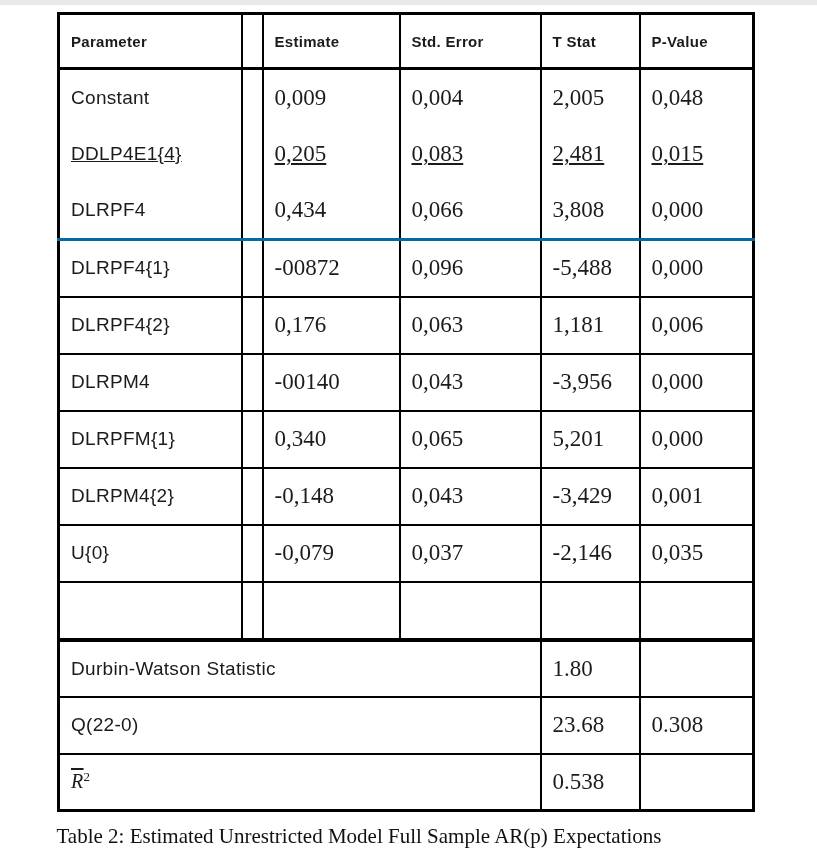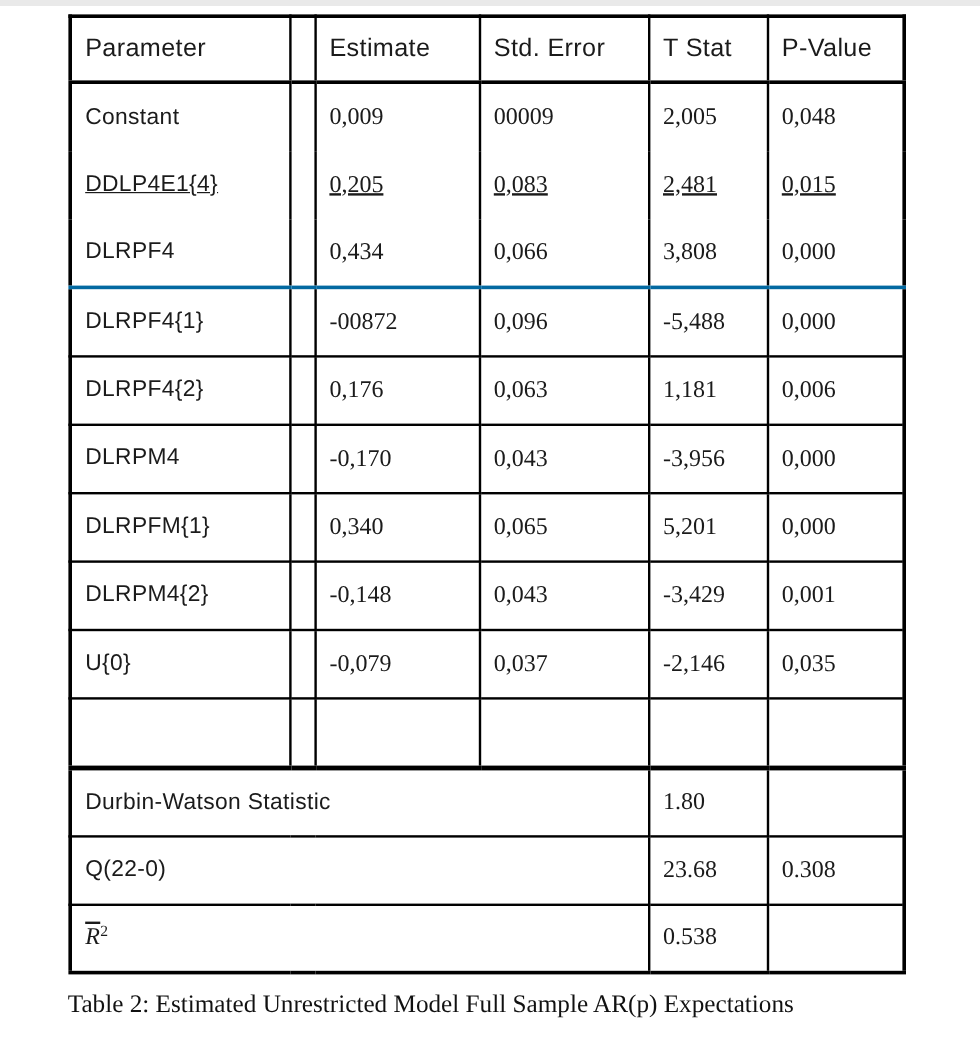--- a/index.html
+++ b/index.html
@@ -37,31 +37,32 @@
     padding: 0 4px 0 11px;
     font-weight: normal;
     text-align: left;
     overflow: hidden;
     white-space: nowrap;
   }
   tr { height: 57px; }
   tr.header-row { height: 55px; }
   tr.header-row th {
     border-bottom: 3px solid #000;
-    font-size: 21px;
+    font-size: 15px;
     letter-spacing: 0.3px;
+    font-weight: bold;
   }
   .lab {
     font-family: "Liberation Sans", sans-serif;
     font-size: 19px;
     letter-spacing: 0.3px;
   }
   .num {
     font-family: "Liberation Serif", serif;
-    font-size: 20px;
+    font-size: 23px;
   }
   tr.sec-top td { border-bottom: none; }
   tr.sec-mid td { border-top: none; border-bottom: none; text-decoration: underline; }
   tr.sec-end td { border-top: none; border-bottom: 3px solid #0369a1; }
   tr.empty-row { height: 58px; }
   tr.empty-row td { border-bottom: 4px solid #000; }
   tr.rbar-row td { border-bottom: 3px solid #000; }
   .rbar-base {
     font-family: "Liberation Serif", serif;
     font-style: italic;
@@ -107,21 +108,21 @@
     <th class="lab">Estimate</th>
     <th class="lab">Std. Error</th>
     <th class="lab">T Stat</th>
     <th class="lab">P-Value</th>
   </tr>
 
   <tr class="sec-top">
     <td class="lab">Constant</td>
     <td class="spacer"></td>
     <td class="num">0,009</td>
-    <td class="num">00009</td>
+    <td class="num">0,004</td>
     <td class="num">2,005</td>
     <td class="num">0,048</td>
   </tr>
   <tr class="sec-mid">
     <td class="lab">DDLP4E1{4}</td>
     <td class="spacer"></td>
     <td class="num">0,205</td>
     <td class="num">0,083</td>
     <td class="num">2,481</td>
     <td class="num">0,015</td>
@@ -147,21 +148,21 @@
     <td class="lab">DLRPF4{2}</td>
     <td class="spacer"></td>
     <td class="num">0,176</td>
     <td class="num">0,063</td>
     <td class="num">1,181</td>
     <td class="num">0,006</td>
   </tr>
   <tr>
     <td class="lab">DLRPM4</td>
     <td class="spacer"></td>
-    <td class="num">-0,170</td>
+    <td class="num">-00140</td>
     <td class="num">0,043</td>
     <td class="num">-3,956</td>
     <td class="num">0,000</td>
   </tr>
   <tr>
     <td class="lab">DLRPFM{1}</td>
     <td class="spacer"></td>
     <td class="num">0,340</td>
     <td class="num">0,065</td>
     <td class="num">5,201</td>

